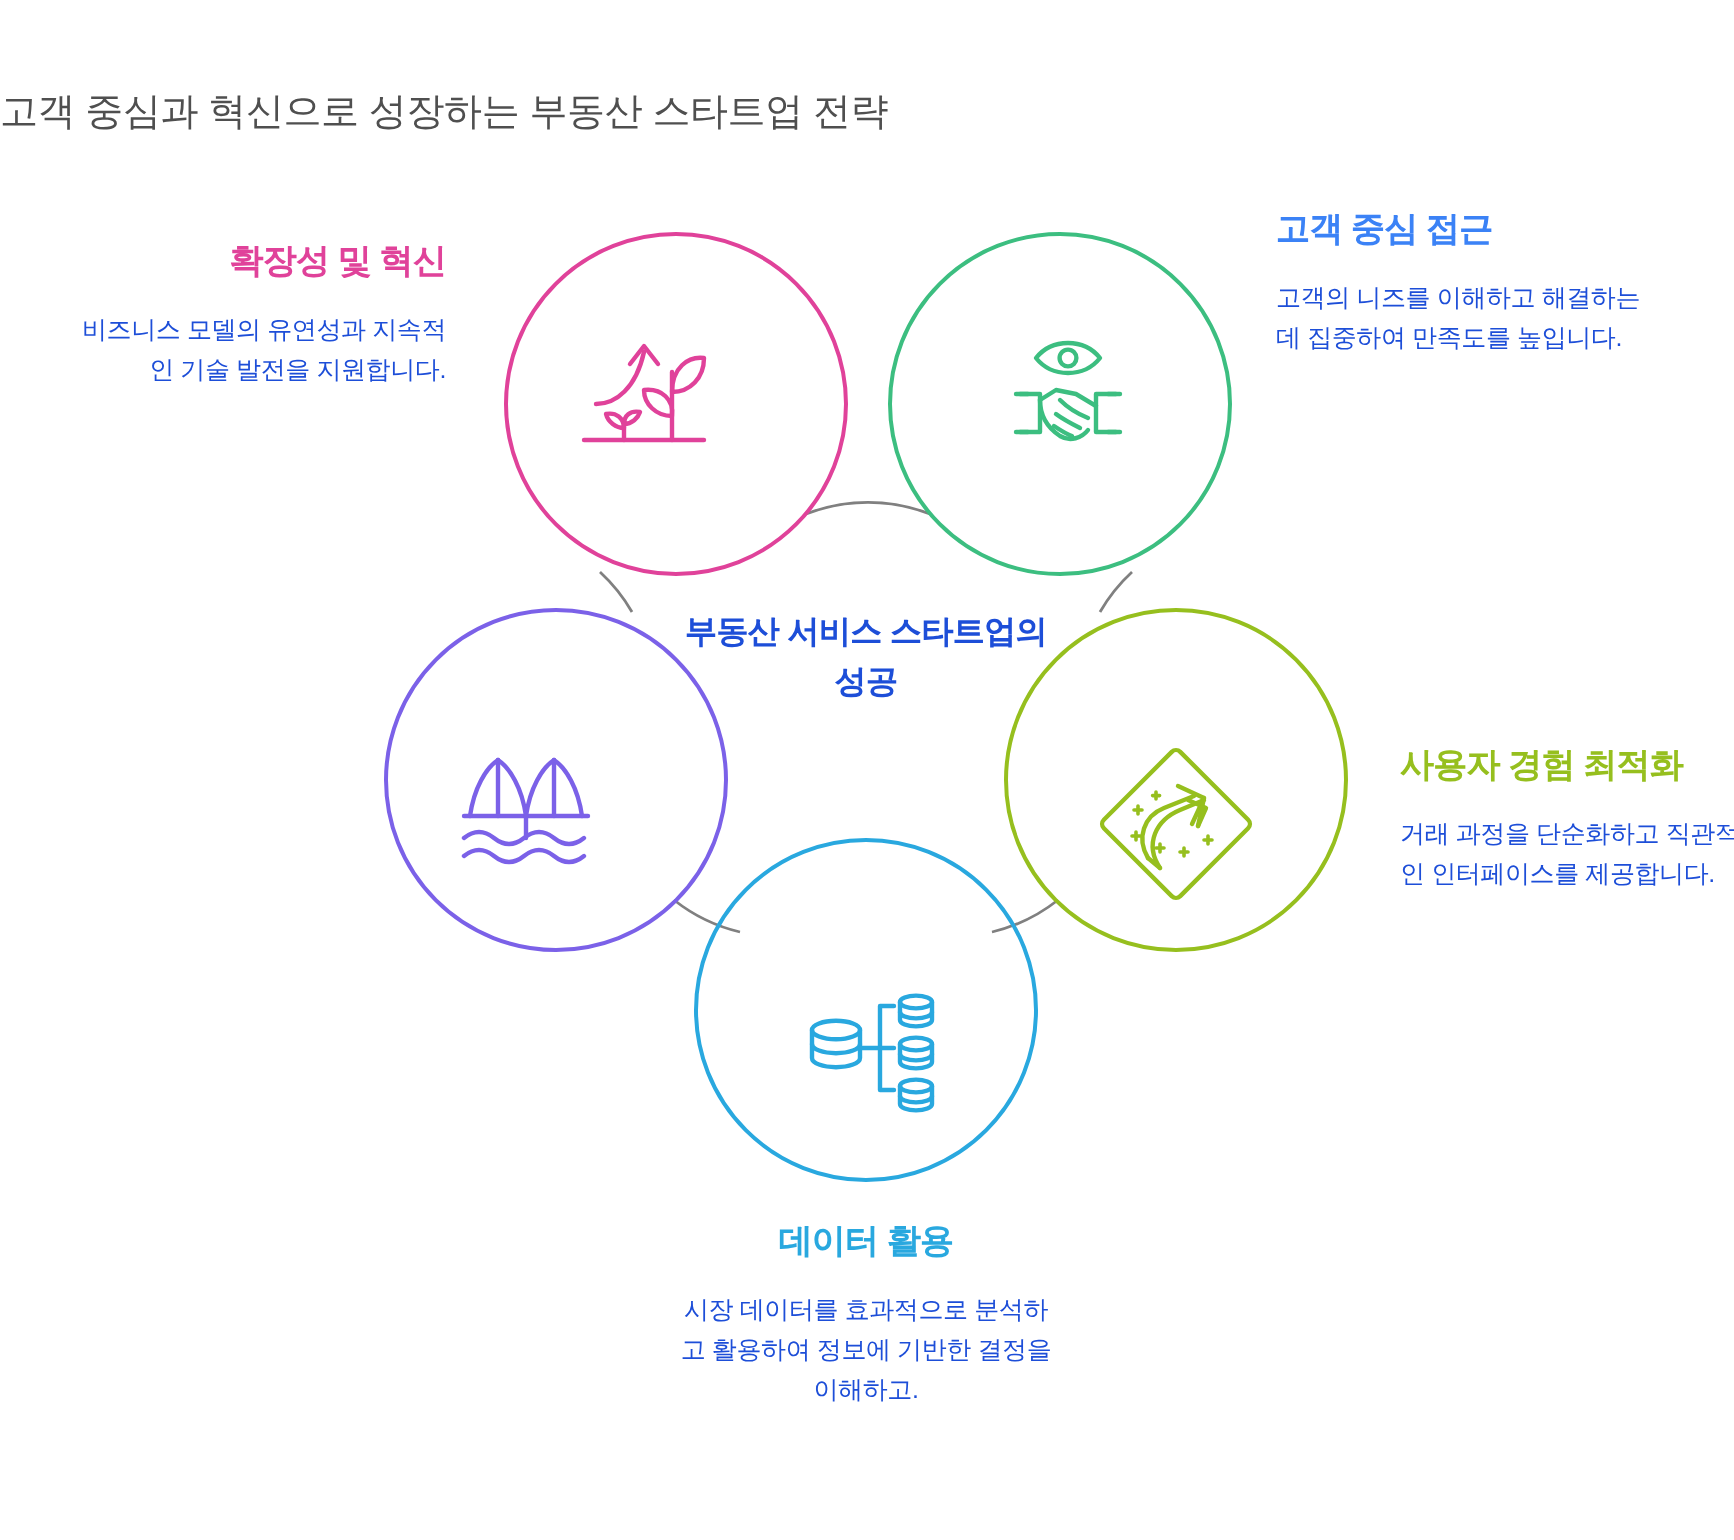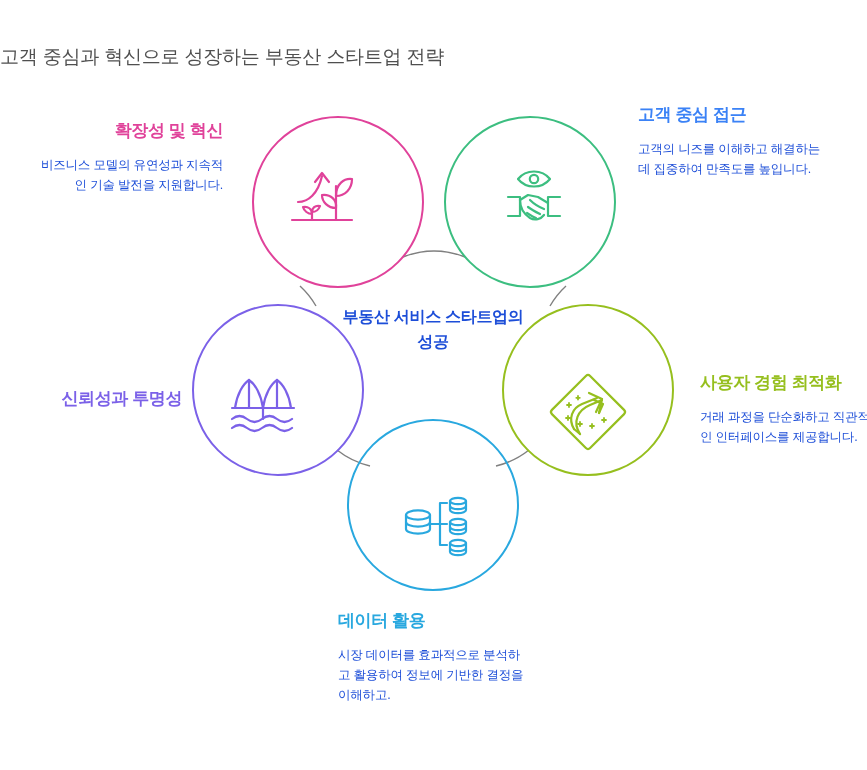--- a/index.html
+++ b/index.html
@@ -79,21 +79,21 @@
   .label-body {
     font-size: 12.5px;
     line-height: 20px;
     color: #1d4ed8;
     letter-spacing: -0.2px;
     margin: 0;
   }
 
   .align-right  { text-align: right; margin-top: 16px; }
   .align-left   { text-align: left; }
-  .align-center { text-align: left; }
+  .align-center { text-align: center; }
 
   
   .lb-scalability { left: 35px;  top: 104px;  width: 188px; }
   .lb-customer    { left: 638px; top: 104px;  width: 190px; }
   .lb-trust       { left: 10px;  top: 372px;  width: 172px; }
   .lb-ux          { left: 700px; top: 372px;  width: 178px; }
   .lb-data        { left: 338px; top: 610px;  width: 190px; }
 
   .icon-svg { overflow: visible; }
 </style>
@@ -214,21 +214,20 @@
     <div class="label-heading" style="color:#e0429a;">확장성 및 혁신</div>
     <div class="label-body">비즈니스 모델의 유연성과 지속적인 기술 발전을 지원합니다.</div>
   </div>
 
   <div class="label-block lb-customer align-left">
     <div class="label-heading" style="color:#3b82f6;">고객 중심 접근</div>
     <div class="label-body">고객의 니즈를 이해하고 해결하는 데 집중하여 만족도를 높입니다.</div>
   </div>
 
   <div class="label-block lb-trust align-right">
-    <div class="label-heading" style="color:#7b61e8;">신뢰성과 투명성</div>
   </div>
 
   <div class="label-block lb-ux align-left">
     <div class="label-heading" style="color:#96bf1e;">사용자 경험 최적화</div>
     <div class="label-body">거래 과정을 단순화하고 직관적인 인터페이스를 제공합니다.</div>
   </div>
 
   <div class="label-block lb-data align-center">
     <div class="label-heading" style="color:#29a8df;">데이터 활용</div>
     <div class="label-body">시장 데이터를 효과적으로 분석하고 활용하여 정보에 기반한 결정을 이해하고.</div>

